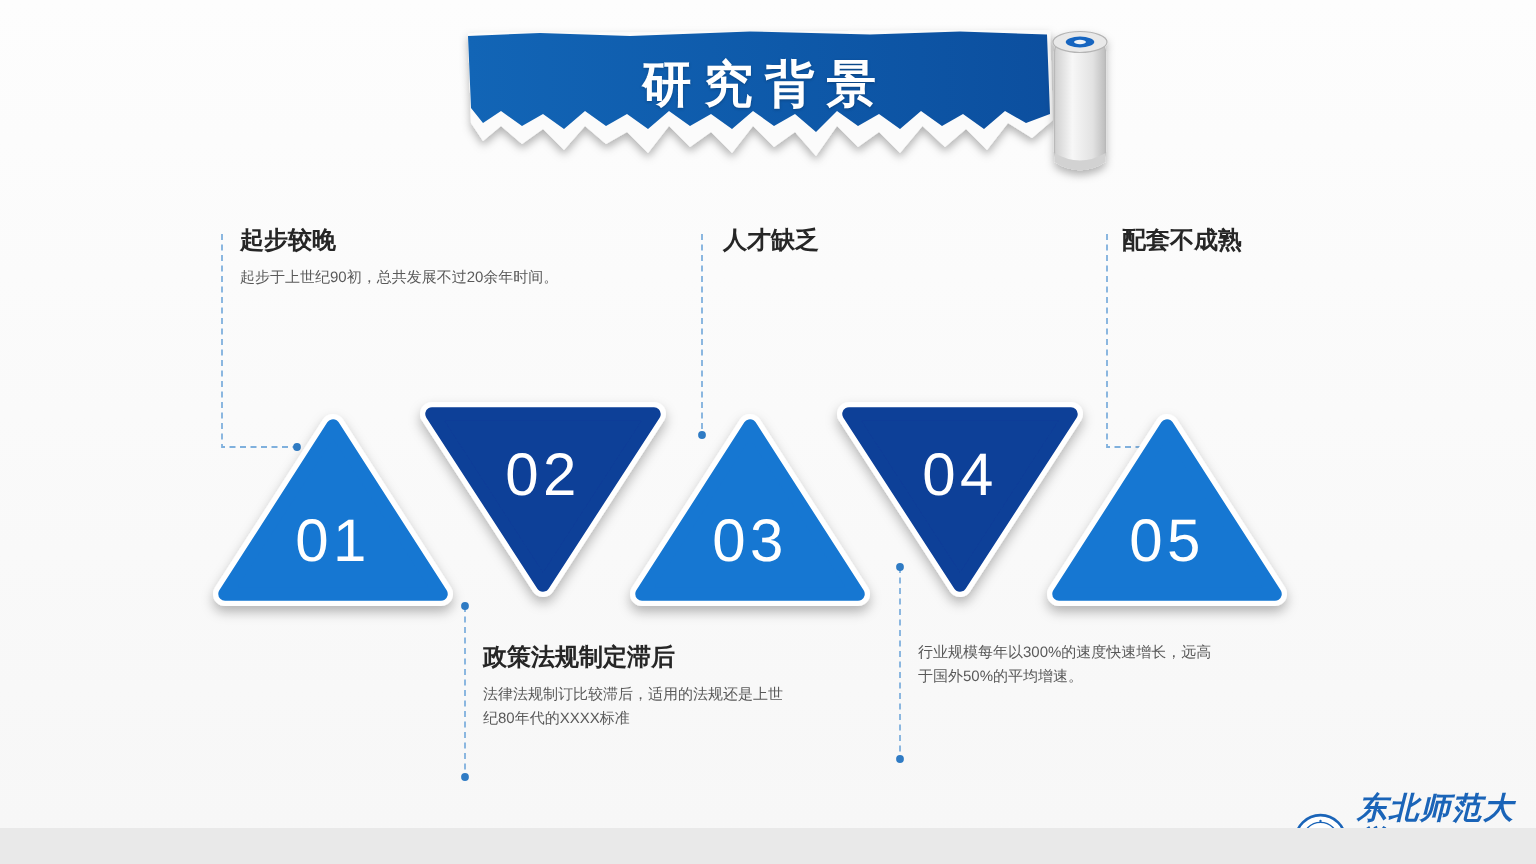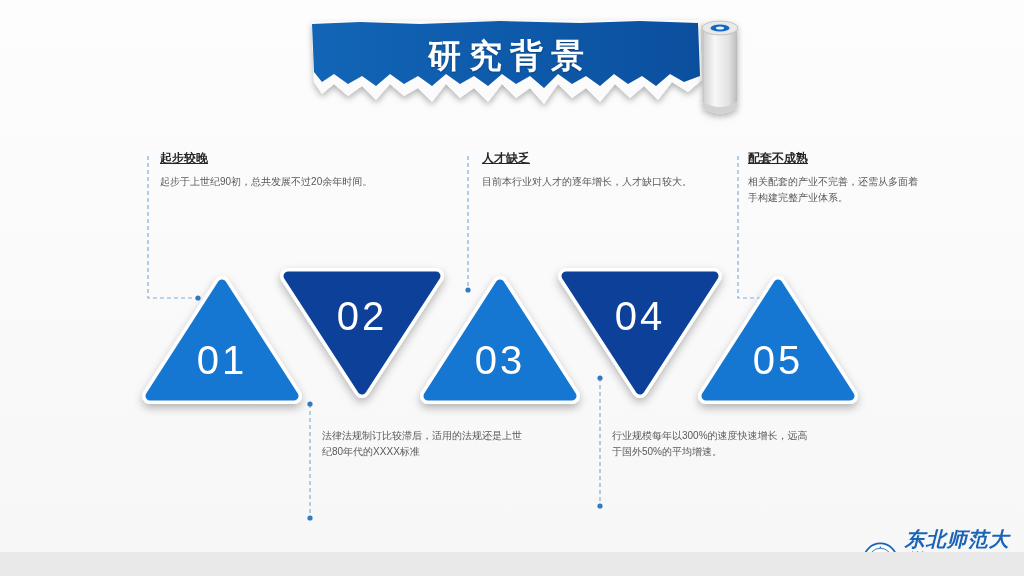--- a/index.html
+++ b/index.html
@@ -10,21 +10,21 @@
   }
   
   .banner-wrap{position:absolute;left:300px;top:12px;width:460px;height:120px;}
   .banner-title{
     position:absolute;left:310px;top:34px;width:400px;text-align:center;
     font-size:33px;font-weight:700;letter-spacing:8px;color:#ffffff;
     text-shadow:0 1px 2px rgba(0,0,0,.25);
   }
   
   .info{position:absolute;}
-  .info h3{margin:0 0 7px 0;font-size:12px;font-weight:700;color:#262626;text-decoration:underline;}
+  .info h3{margin:0 0 7px 0;font-size:16px;font-weight:700;color:#262626;}
   .info p{margin:0;font-size:10px;line-height:1.55;color:#595959;}
   .ib1{left:160px;top:150px;width:218px;}
   .ib3{left:482px;top:150px;width:218px;}
   .ib5{left:748px;top:150px;width:170px;}
   .ib2{left:322px;top:428px;width:208px;}
   .ib4{left:612px;top:428px;width:200px;}
   
   .overlay{position:absolute;left:0;top:0;pointer-events:none;}
   .tri-num{font-family:"Liberation Sans",sans-serif;font-size:40px;fill:#ffffff;letter-spacing:3px;}
   
@@ -126,27 +126,26 @@
       <text class="tri-num" x="778" y="374" text-anchor="middle">05</text>
     </g>
   </svg>
 
   <div class="info ib1">
     <h3>起步较晚</h3>
     <p>起步于上世纪90初，总共发展不过20余年时间。</p>
   </div>
   <div class="info ib3">
     <h3>人才缺乏</h3>
-    <p>目前本行业对人才的逐年增长，人才缺口较大。</p>
   </div>
   <div class="info ib5">
     <h3>配套不成熟</h3>
-    <p>相关配套的产业不完善，还需从多面着手构建完整产业体系。</p>
   </div>
   <div class="info ib2">
+    <h3>政策法规制定滞后</h3>
     <p>法律法规制订比较滞后，适用的法规还是上世纪80年代的XXXX标准</p>
   </div>
   <div class="info ib4">
     <p>行业规模每年以300%的速度快速增长，远高于国外50%的平均增速。</p>
   </div>
 
   <div class="logo">
     <svg width="42" height="42" viewBox="0 0 42 42">
       <circle cx="21" cy="21" r="19" fill="#ffffff" stroke="#1a64b8" stroke-width="2"></circle>
       <circle cx="21" cy="21" r="13.5" fill="none" stroke="#1a64b8" stroke-width="1"></circle>

